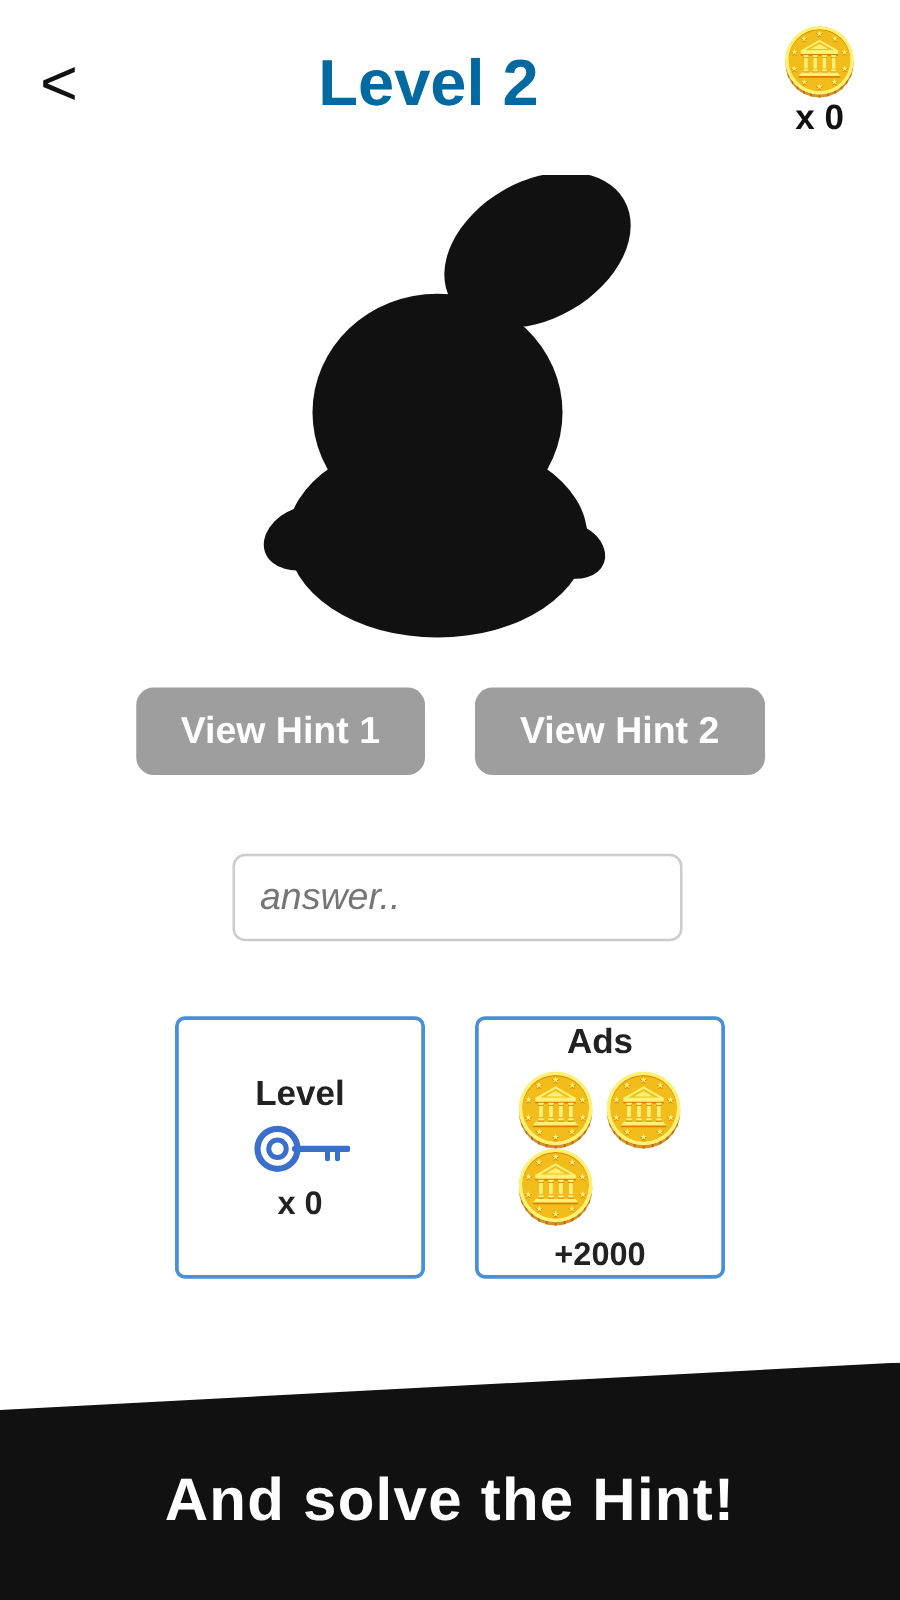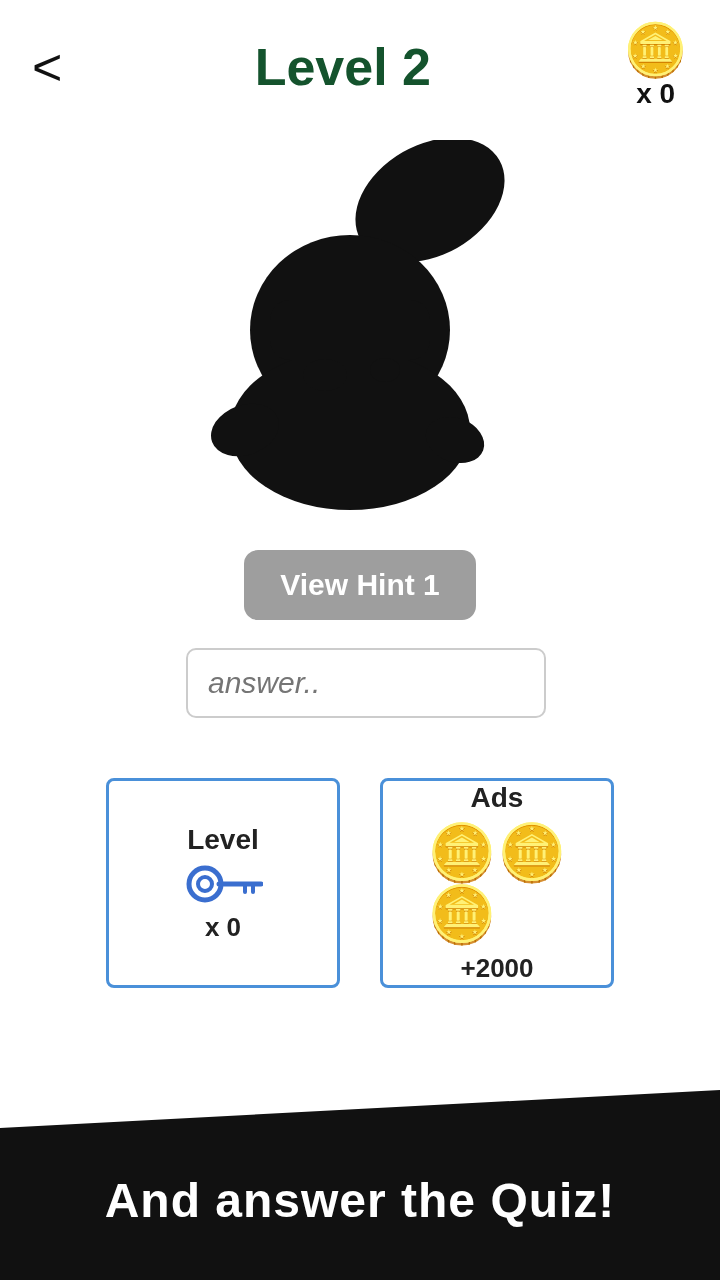--- a/index.html
+++ b/index.html
@@ -23,21 +23,21 @@
     .back-btn {
       font-size: 52px;
       color: #111;
       cursor: pointer;
       font-weight: 300;
       line-height: 1;
     }
     .level-title {
       font-size: 52px;
       font-weight: bold;
-      color: #14532d;
+      color: #0369a1;
     }
     .coins-display {
       display: flex;
       flex-direction: column;
       align-items: center;
     }
     .coins-icon {
       font-size: 52px;
       line-height: 1;
     }
@@ -82,20 +82,21 @@
       text-align: right;
     }
 
     
     .answer-row {
       display: flex;
       justify-content: center;
       align-items: center;
       gap: 20px;
       padding: 28px 40px 0 52px;
+      margin-top: 35px;
     }
     .answer-input {
       flex: 1;
       max-width: 360px;
       font-size: 30px;
       font-style: italic;
       color: #aaa;
       border: 2px solid #ccc;
       border-radius: 10px;
       padding: 16px 20px;
@@ -117,21 +118,21 @@
     
     .powerup-row {
       display: flex;
       justify-content: center;
       gap: 40px;
       padding: 60px 40px 0 40px;
     }
     .powerup-box {
       border: 3px solid #4a90d9;
       border-radius: 8px;
-      width: 234px;
+      width: 200px;
       height: 210px;
       display: flex;
       flex-direction: column;
       align-items: center;
       justify-content: center;
       gap: 8px;
       cursor: pointer;
       background: #fff;
     }
     .powerup-label {
@@ -207,20 +208,21 @@
 
       <ellipse cx="135" cy="235" rx="22" ry="16"></ellipse>
 
       <ellipse cx="195" cy="230" rx="15" ry="12"></ellipse>
     </g>
   </svg>
 </div>
 
 <div class="hint-row">
   <button class="hint-btn">View Hint 1</button>
+  <button class="hint-btn">View Hint 2</button>
 </div>
 
 <div class="answer-row">
   <input class="answer-input" type="text" placeholder="answer.." style="">
 </div>
 
 <div class="powerup-row">
   <div class="powerup-box">
     <span class="powerup-label">Level</span>
     <svg class="key-icon-svg" viewBox="0 0 80 40" xmlns="http://www.w3.org/2000/svg">
@@ -233,14 +235,14 @@
     <span class="powerup-value">x 0</span>
   </div>
   <div class="powerup-box">
     <span class="powerup-label">Ads</span>
     <span class="powerup-icon">🪙🪙<br>🪙</span>
     <span class="powerup-value">+2000</span>
   </div>
 </div>
 
 <div class="bottom-banner">
-  <span class="banner-text">And answer the Quiz!</span>
+  <span class="banner-text">And solve the Hint!</span>
 </div>
 
 </body></html>

